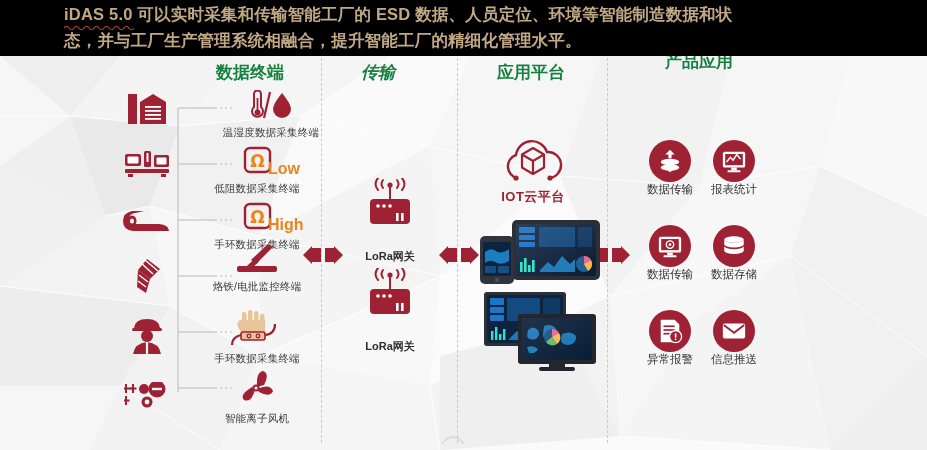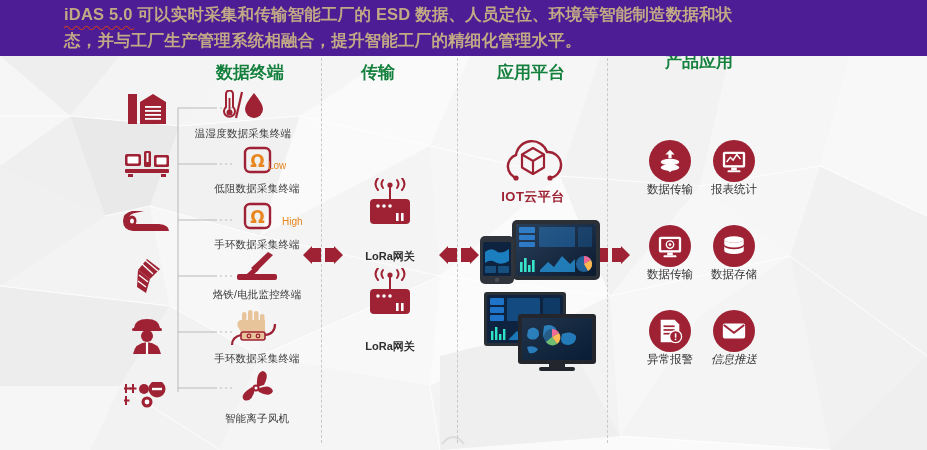--- a/index.html
+++ b/index.html
@@ -11,21 +11,21 @@
     -webkit-font-smoothing:antialiased;
   }
   #page{position:relative;width:927px;height:450px;overflow:hidden;background:#fff;}
 
   
   #bg{position:absolute;left:0;top:56px;width:927px;height:394px;z-index:0;}
 
   
   .headline{
     position:absolute;left:0;top:0;width:927px;height:56px;z-index:6;
-    background:#4c1d95;
+    background:#000000;
   }
   .headline .ln{
     position:absolute;left:64px;width:800px;
     color:#c2a986;
     font-weight:bold;
     font-size:16.5px;
     letter-spacing:.2px;
     white-space:nowrap;
   }
   .headline .ln1{top:4px;}
@@ -74,21 +74,21 @@
   
   .gw{position:absolute;z-index:5;width:80px;text-align:center;}
   .gw .lbl{font-size:11px;color:#2f2f2f;margin-top:11px;font-weight:bold;}
 
   
   .cloud{position:absolute;z-index:5;width:120px;text-align:center;}
   .cloud .lbl{font-size:13px;color:#9e2233;font-weight:bold;letter-spacing:.5px;margin-top:-2px;}
 
   .devimg{position:absolute;z-index:5;}
   .omtxt{
-    position:absolute;font-weight:normal;font-size:10px;color:#e8861d;z-index:6;
+    position:absolute;font-weight:bold;font-size:16px;color:#e8861d;z-index:6;
   }
 </style>
 </head>
 <body>
 
 <div id="page">
 
   <svg id="bg" viewBox="0 0 927 394" preserveAspectRatio="none">
     <rect x="0" y="0" width="927" height="394" fill="#fbfbfb"></rect>
     <g stroke="none">
@@ -133,21 +133,21 @@
 
   <div class="headline">
     <div class="ln ln1">iDAS 5.0 可以实时采集和传输智能工厂的 ESD 数据、人员定位、环境等智能制造数据和状</div>
     <div class="ln ln2">态，并与工厂生产管理系统相融合，提升智能工厂的精细化管理水平。</div>
     <svg class="squiggle" viewBox="0 0 74 6">
       <path d="M0,4 q2.5,-3.5 5,0 t5,0 t5,0 t5,0 t5,0 t5,0 t5,0 t5,0 t5,0 t5,0 t5,0 t5,0 t5,0 t5,0" fill="none" stroke="#c0392b" stroke-width="1.2"></path>
     </svg>
   </div>
 
   <div class="coltitle" style="left:216px;top:61px;">数据终端</div>
-  <div class="coltitle" style="left:361px;top:61px;">传输</div>
+  <div class="coltitle" style="left:361px;top:61px;font-style:italic;">传输</div>
   <div class="coltitle" style="left:497px;top:61px;">应用平台</div>
   <div class="coltitle" style="left:665px;top:50px;text-align:right;">产品应用</div>
 
   <div class="divider" style="left:321px;"></div>
   <div class="divider" style="left:457px;"></div>
   <div class="divider" style="left:607px;"></div>
 
   <svg class="tree" style="left:175px;top:100px;width:60px;height:300px;" viewBox="0 0 60 300">
     <path d="M3,8 L3,292" stroke="#b9b9b9" stroke-width="1" fill="none"></path>
     <g stroke="#b9b9b9" stroke-width="1" fill="none">
@@ -237,21 +237,21 @@
       <rect x="1" y="14" width="2" height="9"></rect>
         <rect x="-1.5" y="17.5" width="7" height="2"></rect>
       <circle cx="20" cy="7" r="5"></circle>
       <circle cx="33" cy="7" r="8.5"></circle>
       <circle cx="23" cy="20" r="5.5"></circle>
     </g>
     <rect x="28" y="5.8" width="10" height="2.4" fill="#fbfbfb"></rect>
     <circle cx="23" cy="20" r="2.4" fill="#fbfbfb"></circle>
   </svg>
 
-  <div class="node" style="left:184px;top:90px;width:118px;font-family:Liberation Mono, monospace;">
+  <div class="node" style="left:212px;top:90px;width:118px;">
     <svg style="width:58px;height:30px;" viewBox="0 0 58 30">
       <g fill="none" stroke="#9e2233" stroke-width="2">
         <path d="M12,4 a3.5,3.5 0 0 1 7,0 v13 a5.5,5.5 0 1 1 -7,0 z"></path>
       </g>
       <circle cx="15.5" cy="22.5" r="3" fill="#9e2233"></circle>
       <rect x="14.6" y="8" width="1.8" height="12" fill="#9e2233"></rect>
       <path d="M28,2 L22,28" stroke="#9e2233" stroke-width="2.2"></path>
       <path d="M40,3 q9,11 9,16 a9,9 0 0 1 -18,0 q0,-5 9,-16 z" fill="#9e2233"></path>
     </svg>
     <div class="lbl">温湿度数据采集终端</div>
@@ -264,25 +264,25 @@
     </svg>
     <div class="omtxt" style="left:70px;top:14px;">Low</div>
     <div class="lbl">低阻数据采集终端</div>
   </div>
 
   <div class="node" style="left:198px;top:202px;width:118px;">
     <svg style="width:40px;height:30px;" viewBox="0 0 40 30">
       <rect x="8" y="2" width="25" height="24" rx="5" fill="none" stroke="#9e2233" stroke-width="2.4"></rect>
       <text x="20.5" y="21" text-anchor="middle" font-family="DejaVu Sans, sans-serif" font-size="17" font-weight="bold" fill="#e8861d">Ω</text>
     </svg>
-    <div class="omtxt" style="left:84px;top:14px;">High</div>
+    <div class="omtxt" style="left:70px;top:14px;">High</div>
     <div class="lbl">手环数据采集终端</div>
   </div>
 
-  <div class="node" style="left:198px;top:252px;width:118px;text-align:center;">
+  <div class="node" style="left:198px;top:244px;width:118px;text-align:center;">
     <svg style="width:52px;height:30px;" viewBox="0 0 52 30">
       <g fill="#9e2233">
         <path d="M37,0 l5,3 l-17,17 l-5,-4 z"></path>
         <rect x="14" y="18" width="14" height="5" rx="1.5" transform="rotate(-42 21 20)"></rect>
         <rect x="6" y="22" width="40" height="6" rx="2"></rect>
       </g>
     </svg>
     <div class="lbl">烙铁/电批监控终端</div>
   </div>
 
@@ -528,21 +528,21 @@
         <g fill="#ffffff">
           <ellipse cx="14" cy="7" rx="10.5" ry="3.6"></ellipse>
           <path d="M3.5,7 v5 a10.5,3.6 0 0 0 21,0 v-5 a10.5,3.6 0 0 1 -21,0 z"></path>
           <path d="M3.5,14 v5 a10.5,3.6 0 0 0 21,0 v-5 a10.5,3.6 0 0 1 -21,0 z"></path>
         </g>
       </svg>
     </div>
     <div class="lbl">数据存储</div>
   </div>
 
-  <div class="circwrap" style="left:696px;top:310px;font-style:italic;">
+  <div class="circwrap" style="left:696px;top:310px;">
     <div class="circ">
       <svg viewBox="0 0 28 28" style="width:26px;height:26px;">
         <rect x="2" y="6" width="24" height="16" rx="2" fill="#ffffff"></rect>
         <path d="M3,7.5 L14,16 L25,7.5" fill="none" stroke="#9e2233" stroke-width="2"></path>
       </svg>
     </div>
     <div class="lbl">信息推送</div>
   </div>
 
   <svg style="position:absolute;left:440px;top:432px;width:26px;height:14px;z-index:3;opacity:.22;" viewBox="0 0 26 14">

